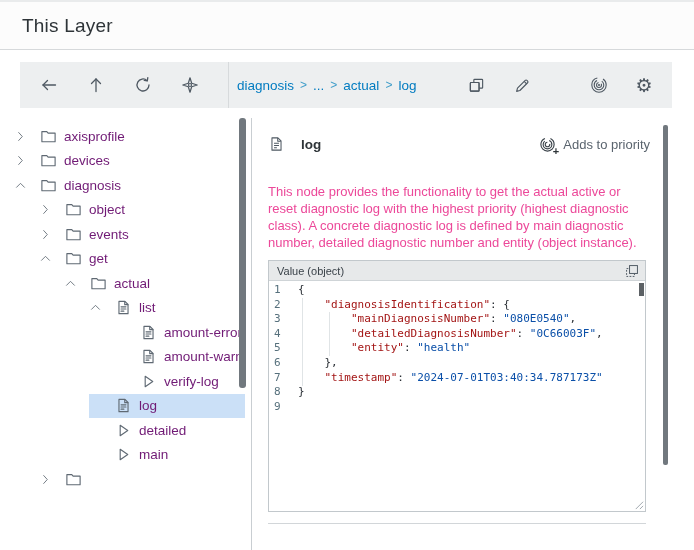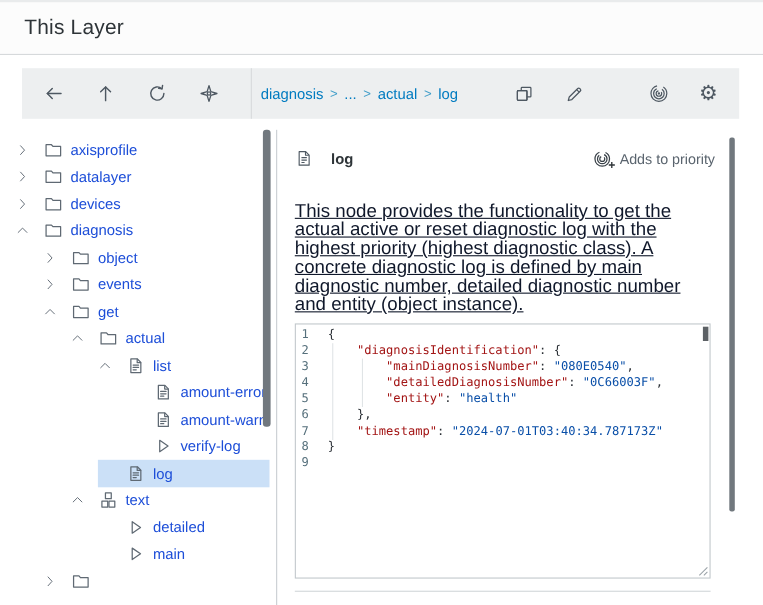--- a/index.html
+++ b/index.html
@@ -27,37 +27,37 @@
   .gear-glyph { font-family:"DejaVu Sans", sans-serif; font-size:19px; color:#4e5862; line-height:1; }
 
   
   .tree-panel { position:absolute; left:0; top:118px; width:252px; bottom:0;
     border-right:1px solid #c9ced2; overflow:hidden; padding-top:6px; background:#fff; }
   .trow { height:24.5px; padding-right:6px; display:flex; }
   .tinner { flex:1; display:flex; align-items:center; }
   .tinner.sel { background:#cbe0f7; }
   .chev { width:26px; height:17px; display:flex; align-items:center; }
   .ticon { width:17px; height:17px; display:flex; align-items:center; margin-right:7px; }
-  .tlabel { font-size:13.5px; color:#1d4ed8; white-space:nowrap; }
+  .tlabel { font-size:13.5px; color:#701a75; white-space:nowrap; }
   .tree-scrollbar { position:absolute; left:239px; top:118px; width:7px; height:270px;
     background:#71787e; border-radius:3px; }
 
   .detail-panel { position:absolute; left:253px; top:118px; right:0; bottom:0;
     padding:13px 44px 0 15px; background:#fff; }
   .detail-scrollbar { position:absolute; left:663px; top:125px; width:5px; height:340px;
     background:#71787e; border-radius:2px; }
 
   .node-header { display:flex; align-items:center; height:26px; }
   .node-title { font-size:13.5px; font-weight:bold; color:#2e3438; margin-left:9px; }
   .watchlist-btn { margin-left:auto; display:flex; align-items:center; gap:7px; cursor:pointer; }
   .watchlist-label { font-size:13px; color:#5a646e; }
   .wl-icon { position:relative; width:17px; height:17px; }
   .wl-plus { position:absolute; right:-3px; bottom:-4px; font-size:11px; font-weight:bold; color:#2e3438; }
 
-  .node-desc { margin-top:26px; font-size:17px; line-height:17px; color:#0f172a; width:382px;text-decoration:underline; }
+  .node-desc { margin-top:26px; font-size:13px; line-height:17px; color:#ec4899; width:382px; }
 
   
   .value-block { margin-top:9px; width:378px; border:1px solid #c2c8cc; background:#fff; }
   .vb-header { height:20px; background:#e7e9ea; border-bottom:1px solid #cfd4d7;
     display:flex; align-items:center; padding:0 6px 0 8px; }
   .vb-title { font-size:11px; color:#3a4249; }
   .vb-copy { margin-left:auto; cursor:pointer; display:flex; }
   .vb-body { position:relative; height:230px; overflow:hidden;
     font-family:"DejaVu Sans Mono", monospace; font-size:11px; line-height:14.6px; padding-top:2px; }
   .cl { display:flex; }
@@ -171,35 +171,20 @@
         <span class="chev">
           <svg width="13" height="13" viewBox="0 0 18 18" fill="none" stroke="#5f6973" stroke-width="1.2" stroke-linecap="round" stroke-linejoin="round">
             <path d="M6.5 3.5 L11.5 9 L6.5 14.5"></path>
           </svg>
         </span>
         <span class="ticon">
           <svg width="17" height="17" viewBox="0 0 18 18" fill="none" stroke="#5f6973" stroke-width="1.2" stroke-linecap="round" stroke-linejoin="round">
             <path d="M2 14.5 h14 V5.4 H8.6 L7.2 3.8 H2 Z"></path>
           </svg>
         </span>
-        <span class="tlabel">datalayer</span>
-      </div>
-    </div>
-    <div class="trow">
-      <div class="tinner" style="margin-left: 14px;">
-        <span class="chev">
-          <svg width="13" height="13" viewBox="0 0 18 18" fill="none" stroke="#5f6973" stroke-width="1.2" stroke-linecap="round" stroke-linejoin="round">
-            <path d="M6.5 3.5 L11.5 9 L6.5 14.5"></path>
-          </svg>
-        </span>
-        <span class="ticon">
-          <svg width="17" height="17" viewBox="0 0 18 18" fill="none" stroke="#5f6973" stroke-width="1.2" stroke-linecap="round" stroke-linejoin="round">
-            <path d="M2 14.5 h14 V5.4 H8.6 L7.2 3.8 H2 Z"></path>
-          </svg>
-        </span>
         <span class="tlabel">devices</span>
       </div>
     </div>
     <div class="trow">
       <div class="tinner" style="margin-left: 14px;">
         <span class="chev">
           <svg width="13" height="13" viewBox="0 0 18 18" fill="none" stroke="#5f6973" stroke-width="1.2" stroke-linecap="round" stroke-linejoin="round">
             <path d="M3.5 11.5 L9 6 L14.5 11.5"></path>
           </svg>
         </span>
@@ -329,37 +314,20 @@
       <div class="tinner sel" style="margin-left: 89px;">
         <span class="chev"></span>
         <span class="ticon">
           <svg width="17" height="17" viewBox="0 0 18 18" fill="none" stroke="#5f6973" stroke-width="1.2" stroke-linecap="round" stroke-linejoin="round">
             <path d="M4.2 15.5 V2.5 h6.3 l3.3 3.3 v9.7 Z"></path>
             <path d="M10.3 2.7 v3.3 h3.3"></path>
             <path d="M6.4 8.3 h5.2 M6.4 10.6 h5.2 M6.4 12.9 h3"></path>
           </svg>
         </span>
         <span class="tlabel">log</span>
-      </div>
-    </div>
-    <div class="trow">
-      <div class="tinner" style="margin-left: 64px;">
-        <span class="chev">
-          <svg width="13" height="13" viewBox="0 0 18 18" fill="none" stroke="#5f6973" stroke-width="1.2" stroke-linecap="round" stroke-linejoin="round">
-            <path d="M3.5 11.5 L9 6 L14.5 11.5"></path>
-          </svg>
-        </span>
-        <span class="ticon">
-          <svg width="17" height="17" viewBox="0 0 18 18" fill="none" stroke="#5f6973" stroke-width="1.2" stroke-linecap="round" stroke-linejoin="round">
-            <rect x="6.2" y="2.2" width="5.6" height="5.6"></rect>
-            <rect x="2.8" y="10.2" width="5.6" height="5.6"></rect>
-            <rect x="9.6" y="10.2" width="5.6" height="5.6"></rect>
-          </svg>
-        </span>
-        <span class="tlabel">text</span>
       </div>
     </div>
     <div class="trow">
       <div class="tinner" style="margin-left: 89px;">
         <span class="chev"></span>
         <span class="ticon">
           <svg width="17" height="17" viewBox="0 0 18 18" fill="none" stroke="#5f6973" stroke-width="1.2" stroke-linecap="round" stroke-linejoin="round">
             <path d="M5.5 3.5 L13.5 9 L5.5 14.5 Z"></path>
           </svg>
         </span>
@@ -414,20 +382,29 @@
           </svg>
         <span class="wl-plus">+</span>
       </span>
       <span class="watchlist-label">Adds to priority</span>
     </span>
   </div>
 
   <div class="node-desc">This node provides the functionality to get the actual active or reset diagnostic log with the highest priority (highest diagnostic class). A concrete diagnostic log is defined by main diagnostic number, detailed diagnostic number and entity (object instance).</div>
 
   <div class="value-block">
+    <div class="vb-header">
+      <span class="vb-title">Value (object)</span>
+      <span class="vb-copy">
+        <svg width="14" height="14" viewBox="0 0 16 16" fill="none" stroke="#4e5862" stroke-width="1.1">
+            <rect x="1.8" y="5.2" width="9" height="9" stroke-dasharray="2 1.6"></rect>
+            <rect x="5.2" y="1.8" width="9" height="9" fill="#e7e9ea"></rect>
+          </svg>
+      </span>
+    </div>
     <div class="vb-body">
       <div class="guide g1"></div>
       <div class="guide g2"></div>
       <div>
           <div class="cl">
             <span class="ln">1</span>
             <span class="lc"><span class="tk-p">{</span></span>
           </div>
           <div class="cl">
             <span class="ln">2</span>

